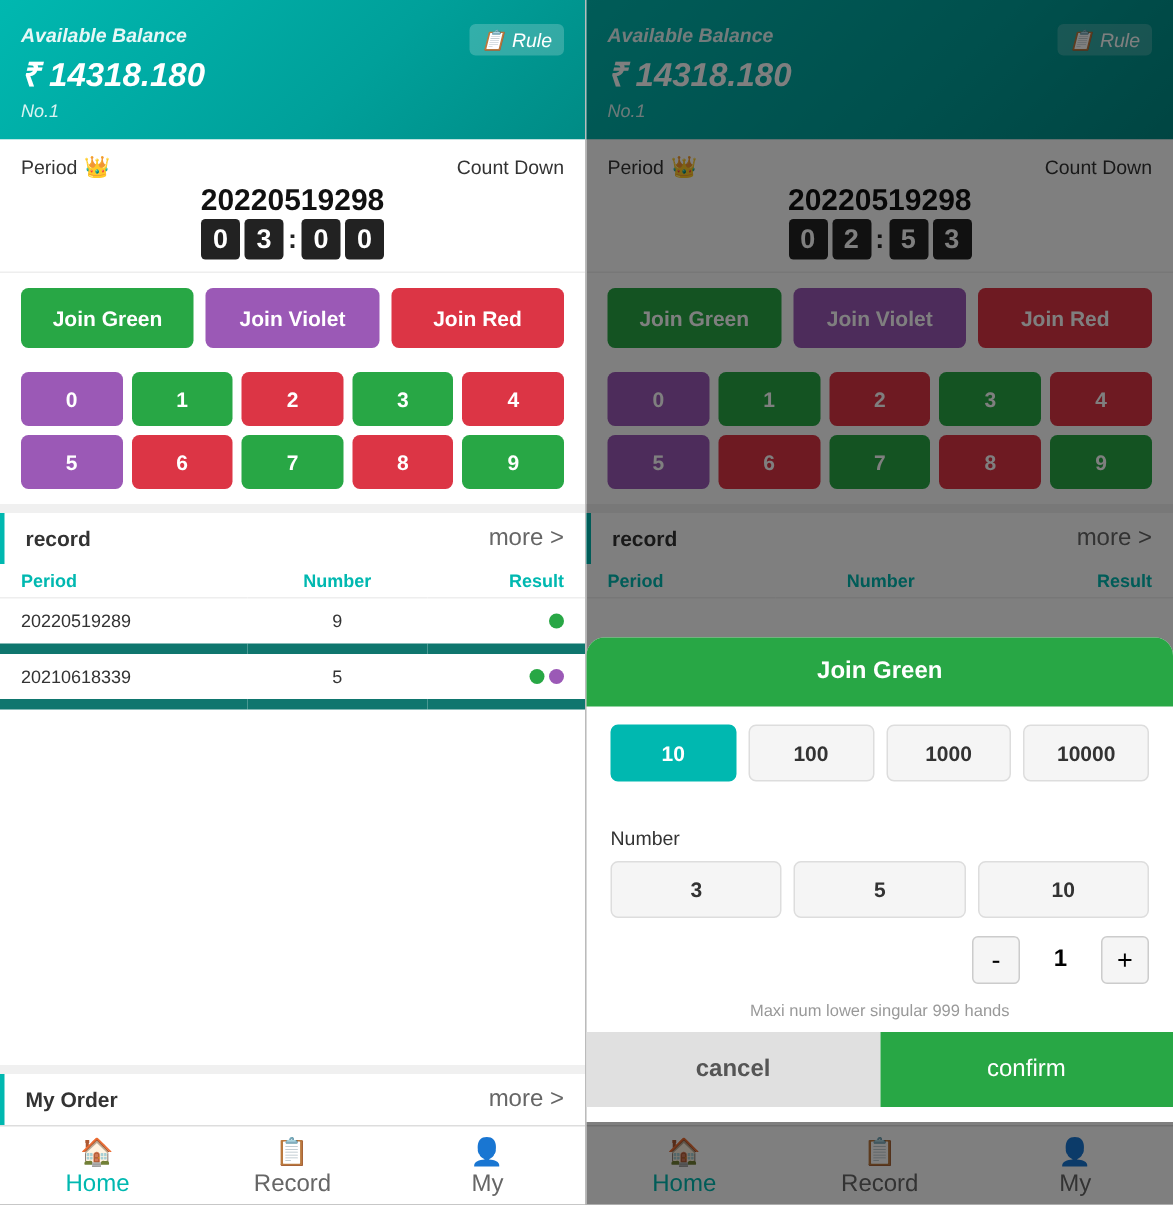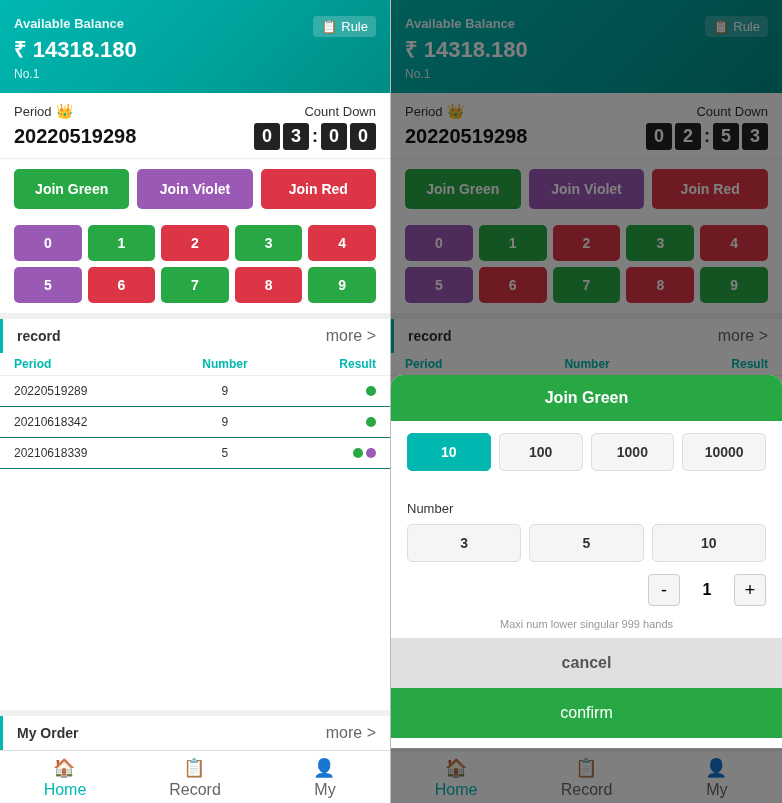--- a/index.html
+++ b/index.html
@@ -26,20 +26,21 @@
     
     .header {
       background: linear-gradient(135deg, #00b8b0 0%, #00a09a 60%, #008b85 100%);
       padding: 16px 14px 12px;
       color: white;
     }
     .header-top {
       display: flex;
       justify-content: space-between;
       align-items: flex-start;
+      font-style: italic;
     }
     .header-balance-label {
       font-size: 13px;
       font-weight: bold;
       opacity: 0.9;
     }
     .header-balance-amount {
       font-size: 22px;
       font-weight: bold;
       margin-top: 2px;
@@ -77,20 +78,21 @@
       display: flex;
       align-items: center;
       gap: 5px;
     }
     .crown-icon { font-size: 14px; }
     .countdown-label { font-size: 13px; color: #333; }
     .period-number-row {
       display: flex;
       justify-content: space-between;
       align-items: center;
+      flex-direction: column;
     }
     .period-number {
       font-size: 20px;
       font-weight: bold;
       color: #111;
     }
     .countdown-display {
       display: flex;
       align-items: center;
       gap: 3px;
@@ -187,21 +189,21 @@
       padding: 4px 14px;
       text-align: left;
       border-bottom: 1px solid #eee;
     }
     .record-table th:nth-child(2) { text-align: center; }
     .record-table th:nth-child(3) { text-align: right; }
     .record-table td {
       font-size: 12px;
       color: #333;
       padding: 8px 14px;
-      border-bottom: 1px solid #0f766e;
+      border-bottom: 7px solid #0f766e;
     }
     .record-table td:nth-child(2) { text-align: center; }
     .record-table td:nth-child(3) { text-align: right; }
     .num-red-text { color: #dc3545; }
     .num-green-text { color: #28a745; }
     .dot-container { display: flex; gap: 3px; justify-content: flex-end; align-items: center; }
     .dot { width: 10px; height: 10px; border-radius: 50%; display: inline-block; }
     .dot-green { background: #28a745; }
     .dot-red { background: #dc3545; }
     .dot-purple { background: #9b59b6; }
@@ -329,21 +331,20 @@
     }
     .max-note {
       font-size: 11px;
       color: #999;
       text-align: center;
       padding: 0 16px 8px;
     }
     .modal-footer {
       display: flex;
       gap: 0;
-      flex-direction: column;
     }
     .btn-cancel {
       flex: 1;
       padding: 16px;
       background: #e0e0e0;
       color: #555;
       font-size: 16px;
       font-weight: bold;
       border: none;
       cursor: pointer;
@@ -442,29 +443,20 @@
         <tr>
           <td>20220519289</td>
           <td class="num-green-text">9</td>
           <td>
               <div class="dot-container">
                 <span class="dot dot-green"></span>
               </div>
             </td>
         </tr>
         <tr>
-          <td>20210618342</td>
-          <td class="num-green-text">9</td>
-          <td>
-              <div class="dot-container">
-                <span class="dot dot-green"></span>
-              </div>
-            </td>
-        </tr>
-        <tr>
           <td>20210618339</td>
           <td class="num-green-text">5</td>
           <td>
               <div class="dot-container">
                 <span class="dot dot-green"></span>
                 <span class="dot dot-purple"></span>
               </div>
             </td>
         </tr>
       </tbody>

